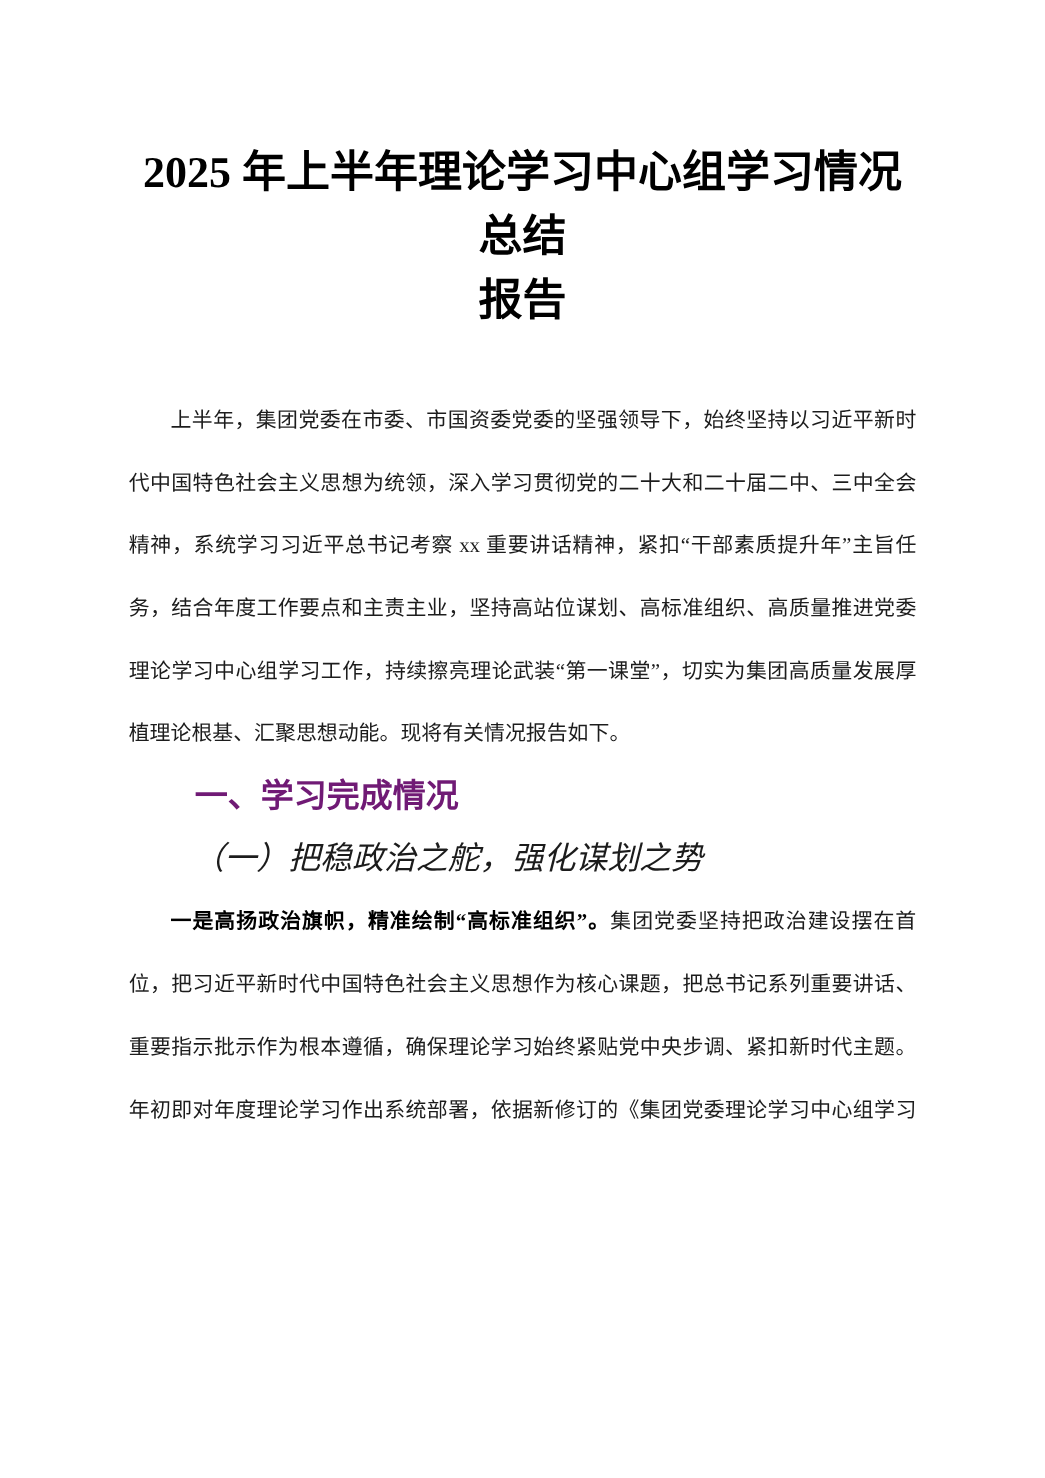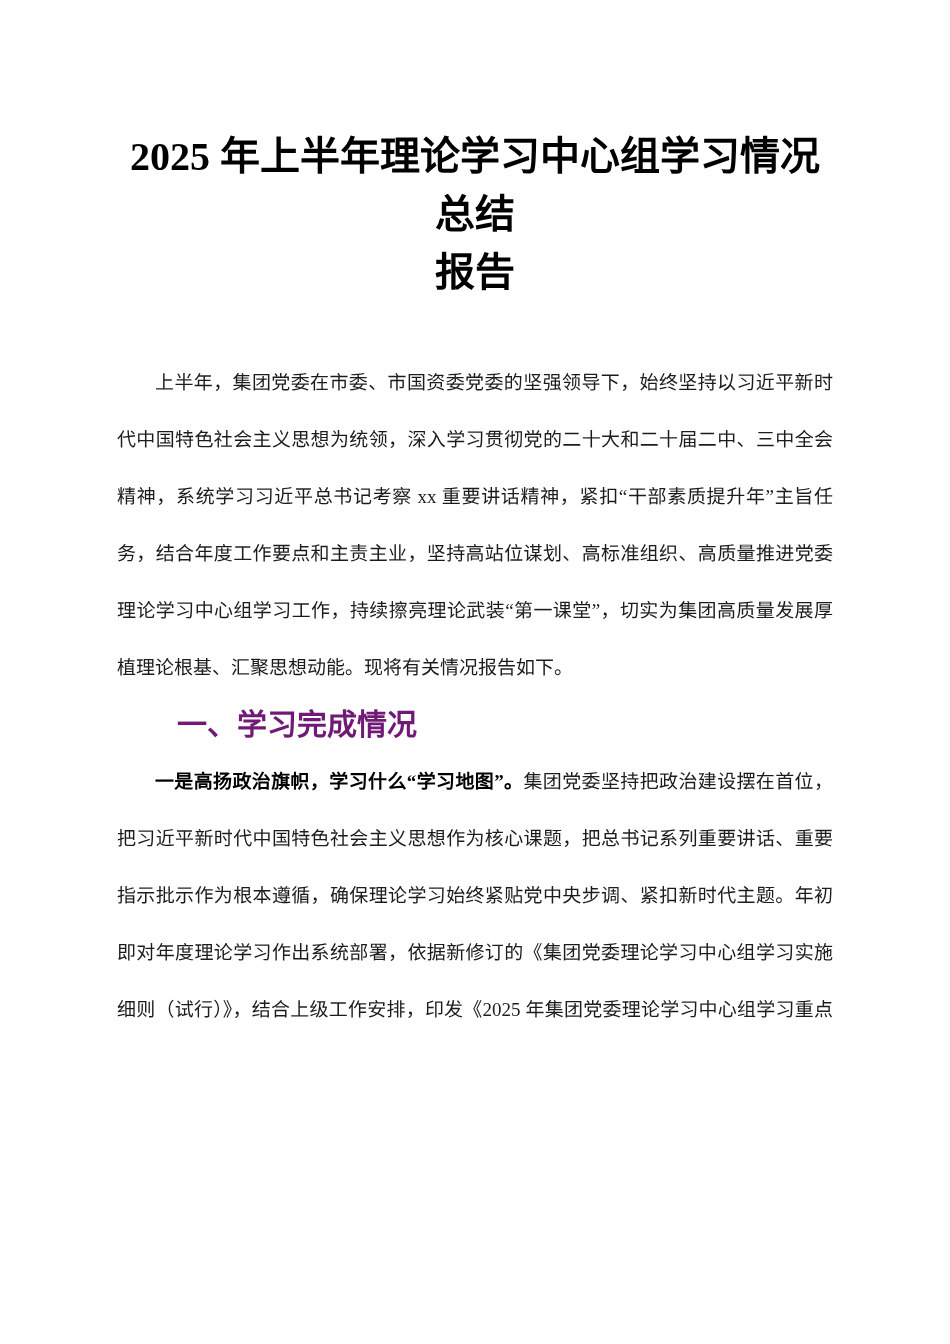--- a/index.html
+++ b/index.html
@@ -66,16 +66,17 @@
 
 <div class="page">
 
   <h1 class="doc-title">2025 年上半年理论学习中心组学习情况总结
 报告</h1>
 
   <p class="para">上半年，集团党委在市委、市国资委党委的坚强领导下，始终坚持以习近平新时代中国特色社会主义思想为统领，深入学习贯彻党的二十大和二十届二中、三中全会精神，系统学习习近平总书记考察 xx 重要讲话精神，紧扣“干部素质提升年”主旨任务，结合年度工作要点和主责主业，坚持高站位谋划、高标准组织、高质量推进党委理论学习中心组学习工作，持续擦亮理论武装“第一课堂”，切实为集团高质量发展厚植理论根基、汇聚思想动能。现将有关情况报告如下。</p>
 
   <h2 class="sec-heading">一、学习完成情况</h2>
 
+  <h3 class="subsec-heading">（一）把稳政治之舵，强化谋划之势</h3>
 
-  <p class="para"><span class="lead-bold">一是高扬政治旗帜，学习什么“学习地图”。</span><span>集团党委坚持把政治建设摆在首位，把习近平新时代中国特色社会主义思想作为核心课题，把总书记系列重要讲话、重要指示批示作为根本遵循，确保理论学习始终紧贴党中央步调、紧扣新时代主题。年初即对年度理论学习作出系统部署，依据新修订的《集团党委理论学习中心组学习实施细则（试行）》，结合上级工作安排，印发《2025 年集团党委理论学习中心组学习重点内容安排》，明确全年学习要点、方法路径与研讨重点，细化《2025 年中心组学习计划表》，将“学习什么”“怎么</span></p>
+  <p class="para"><span class="lead-bold">一是高扬政治旗帜，精准绘制“高标准组织”。</span><span>集团党委坚持把政治建设摆在首位，把习近平新时代中国特色社会主义思想作为核心课题，把总书记系列重要讲话、重要指示批示作为根本遵循，确保理论学习始终紧贴党中央步调、紧扣新时代主题。年初即对年度理论学习作出系统部署，依据新修订的《集团党委理论学习中心组学习实施细则（试行）》，结合上级工作安排，印发《2025 年集团党委理论学习中心组学习重点内容安排》，明确全年学习要点、方法路径与研讨重点，细化《2025 年中心组学习计划表》，将“学习什么”“怎么</span></p>
 
 </div>
 
 </body></html>

